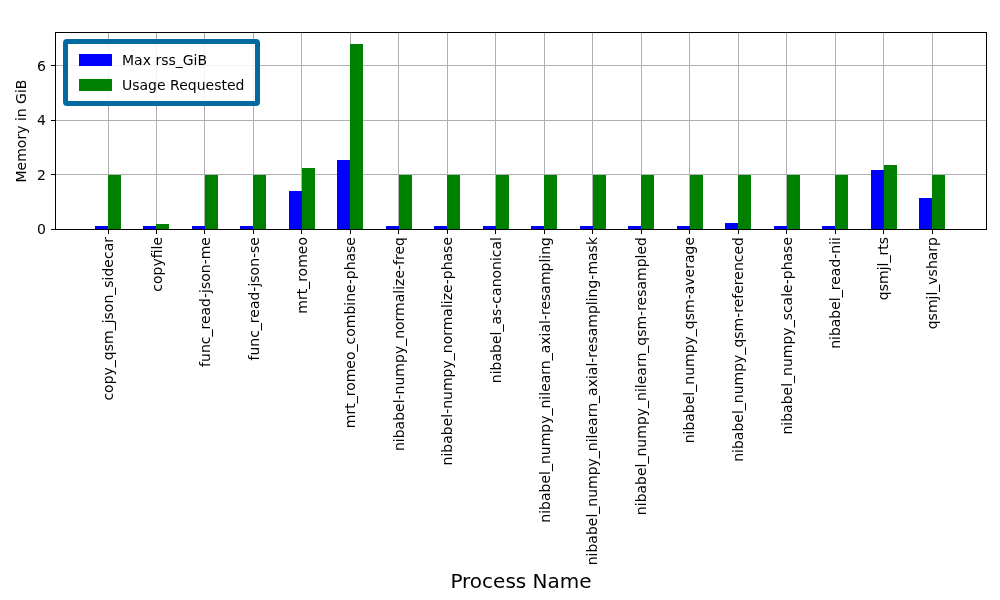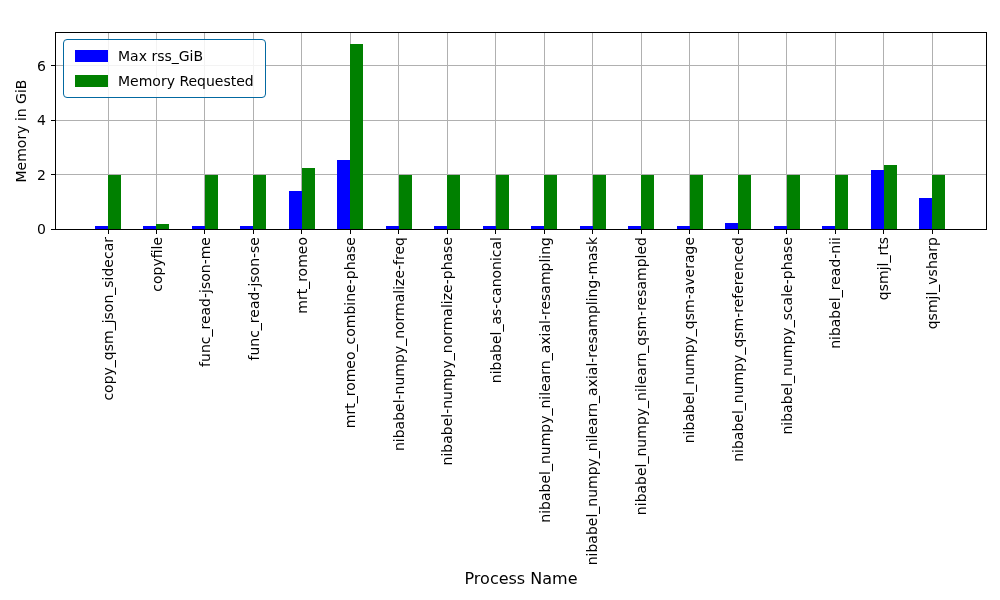--- a/index.html
+++ b/index.html
@@ -1,35 +1,35 @@
 <!DOCTYPE html>
 <html><head>
 <meta charset="utf-8">
 <style>
   html,body{margin:0;padding:0;background:#fff;}
   .fig{position:relative;width:1000px;height:600px;background:#ffffff;
        font-family:"DejaVu Sans","Liberation Sans",sans-serif;color:#000;overflow:hidden;}
   .title{position:absolute;left:56px;top:7px;width:930px;text-align:center;
          font-size:17px;line-height:20px;}
-  .xlabel{position:absolute;left:56px;top:569px;width:930px;text-align:center;font-size:16px;}
+  .xlabel{position:absolute;left:56px;top:569px;width:930px;text-align:center;font-size:20px;}
   .ylabel-wrap{position:absolute;left:21px;top:131px;width:0;height:0;}
   .ylabel-wrap span{position:absolute;left:0;top:0;white-space:nowrap;font-size:14px;
          transform:translate(-50%,-50%) rotate(-90deg);}
   #plot{position:absolute;left:0;top:0;width:1000px;height:600px;}
   .hgrid,.vgrid{position:absolute;background:#b0b0b0;z-index:0;}
   .tickmark{position:absolute;background:#000;z-index:3;}
   .bar{position:absolute;z-index:2;}
   .ytick-label{position:absolute;text-align:right;font-size:14px;line-height:18px;}
   .xlabwrap{position:absolute;width:0;height:0;}
   .xlabwrap span{position:absolute;right:7px;top:0;white-space:nowrap;font-size:14px;
          line-height:14px;transform:rotate(-90deg);transform-origin:100% 0;}
   .spines{position:absolute;left:55px;top:32px;width:932px;height:198px;
          border:1px solid #000;box-sizing:border-box;pointer-events:none;z-index:4;}
   .legend{position:absolute;left:63px;top:39px;z-index:5;background:rgba(255,255,255,0.85);
-         border:1px solid #0369a1;border-radius:4px;padding:8px 11px;
+         border:5px solid #0369a1;border-radius:4px;padding:8px 11px;
          display:flex;flex-direction:column;gap:9px;}
   .legrow{display:flex;align-items:center;gap:10px;}
   .swatch{display:inline-block;width:33px;height:12px;}
   .leglabel{font-size:14px;line-height:16px;white-space:nowrap;}
 </style>
 </head>
 <body>
 
 <div class="fig">
   <div id="plot">
@@ -172,20 +172,20 @@
       <div class="bar" style="left: 932px; top: 174.556px; width: 13px; height: 54.4444px; background: rgb(0, 128, 0);"></div>
     </div>
   <div class="spines"></div>
   <div class="legend" id="legend">
       <div class="legrow">
         <span class="swatch" style="background: rgb(0, 0, 255);"></span>
         <span class="leglabel">Max rss_GiB</span>
       </div>
       <div class="legrow">
         <span class="swatch" style="background: rgb(0, 128, 0);"></span>
-        <span class="leglabel">Memory Requested</span>
+        <span class="leglabel">Usage Requested</span>
       </div>
     </div>
   <div class="xlabel">Process Name</div>
   <div class="ylabel-wrap">
     <span>Memory in GiB</span>
   </div>
 </div>
 
 </body></html>

